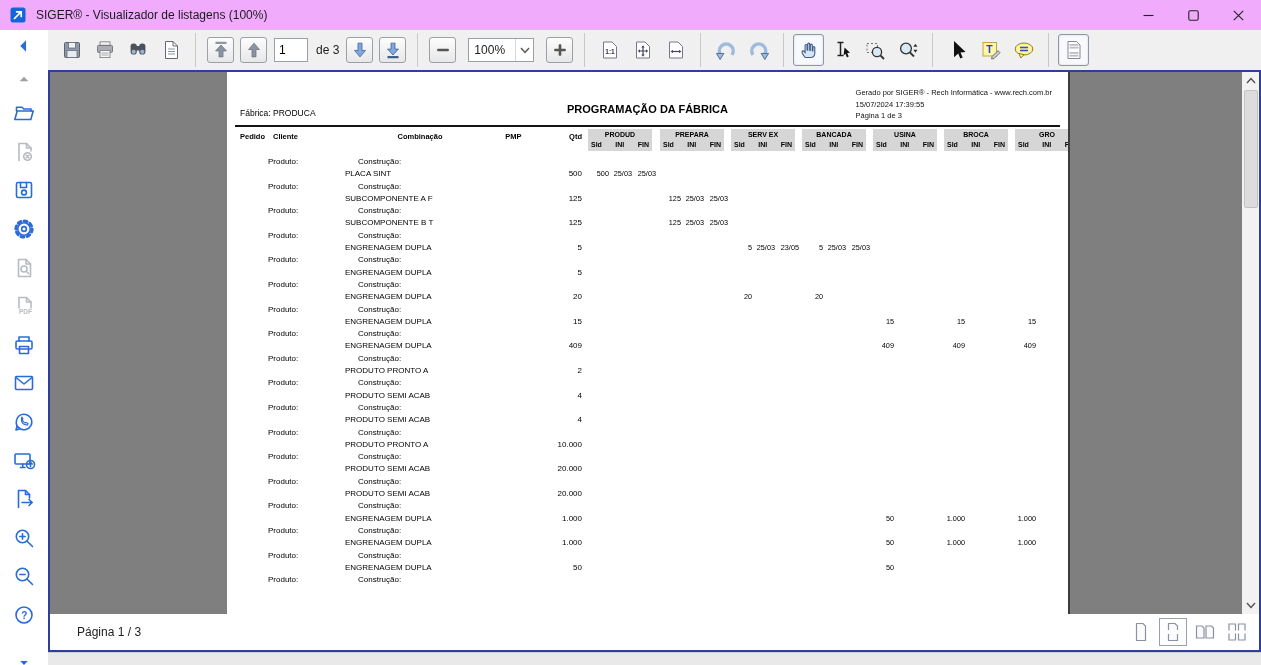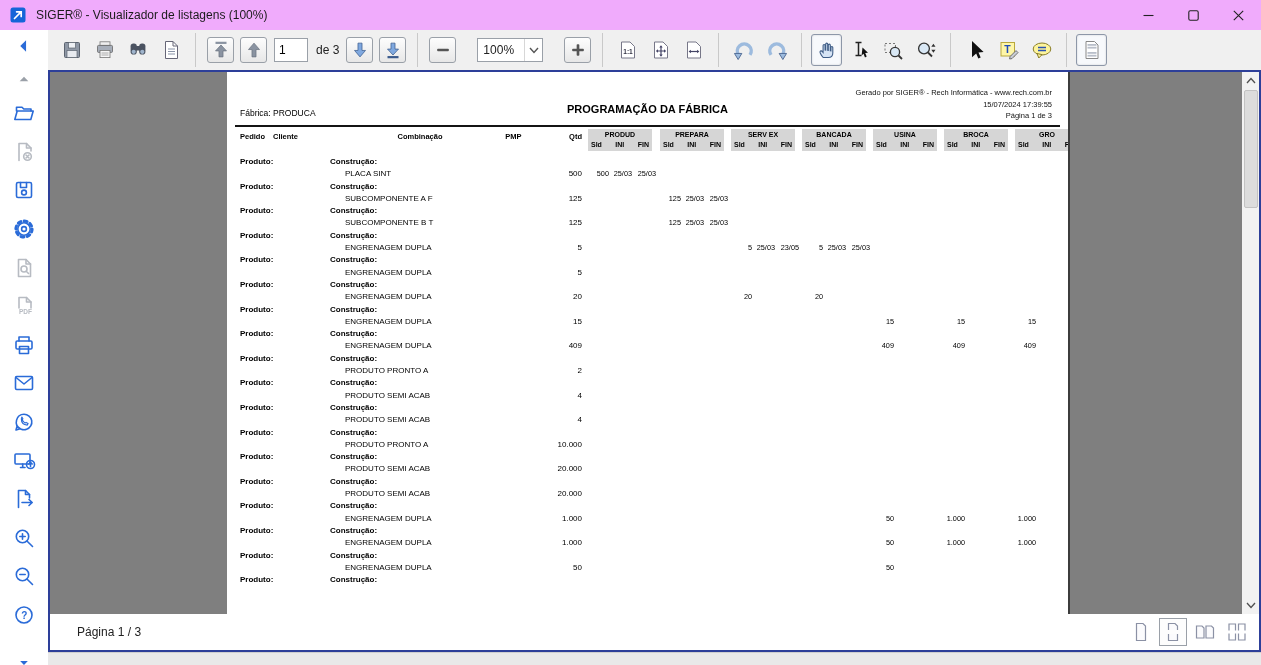--- a/index.html
+++ b/index.html
@@ -29,21 +29,21 @@
   .tab { margin-left:2px; height:30px; width:113px; background:#fdfdfd; border:1px solid #b6bac3; border-bottom:none; border-radius:7px 7px 0 0; display:flex; align-items:center; justify-content:center; font-size:12px; font-weight:bold; color:#222; cursor:pointer; }
 
   
   .toolbar { height:40px; background:#f0f0f0; display:flex; align-items:center; padding-left:8px; gap:2px; flex:0 0 auto; }
   .tbtn { width:31px; height:32px; border:1px solid transparent; background:transparent; border-radius:3px; display:flex; align-items:center; justify-content:center; cursor:pointer; padding:0; }
   .tbtn.active { border:1px solid #8d97a8; background:#f7f9fc; box-shadow:inset 0 0 2px rgba(0,0,0,.18); }
   .btn3d { width:27px; height:26px; border:1px solid #9aa0a8; border-radius:3px; background:linear-gradient(#fdfdfd,#e7e7e7); display:flex; align-items:center; justify-content:center; cursor:pointer; margin:0 2px; padding:0; }
   .sep { width:1px; height:34px; background:#c9c9c9; margin:0 7px; flex:0 0 auto; }
   .page-input { width:34px; height:24px; border:1px solid #9aa0a8; background:#fff; font-size:12px; padding:0 4px; font-family:"Liberation Sans",sans-serif; margin:0 3px; }
   .of-label { font-size:12px; color:#222; margin:0 3px; }
-  .zoom-combo { display:flex; align-items:center; height:24px; border:1px solid #9aa0a8; background:#fff; margin:0 17px; cursor:pointer; }
+  .zoom-combo { display:flex; align-items:center; height:24px; border:1px solid #9aa0a8; background:#fff; margin:0 8px; cursor:pointer; }
   .zoom-combo .zval { width:46px; padding-left:5px; font-size:12px; color:#222; text-align:left; }
   .zoom-combo .zarrow { width:18px; height:100%; display:flex; align-items:center; justify-content:center; border-left:1px solid #d7d7d7; }
 
   
   .docframe { flex:1 1 auto; border:2px solid var(--frame); display:flex; flex-direction:column; min-height:0; }
   .doc-row { flex:1 1 auto; display:flex; min-height:0; }
   .viewport { flex:1 1 auto; background:var(--vgray); position:relative; overflow:hidden; }
 
   .vscroll { width:17px; background:#f2f2f2; display:flex; flex-direction:column; align-items:center; flex:0 0 auto; position:relative; }
   .scroll-arrow { width:17px; height:17px; border:none; background:#f2f2f2; display:flex; align-items:center; justify-content:center; cursor:pointer; padding:0; }
@@ -53,36 +53,36 @@
   .statusbar { height:36px; background:#fff; display:flex; align-items:center; padding:0 8px 0 27px; flex:0 0 auto; }
   .status-label { font-size:12px; color:#222; flex:1 1 auto; }
   .viewmodes { display:flex; gap:4px; }
   .vmbtn { width:28px; height:28px; border:1px solid transparent; background:transparent; display:flex; align-items:center; justify-content:center; cursor:pointer; padding:0; }
   .vmbtn.active { border:1px solid #9aa0a8; background:#fdfdfd; }
 
   .bottom-strip { height:13px; background:#e9e9e9; border-top:1px solid #cfcfcf; flex:0 0 auto; }
 
   
   .page { position:absolute; left:177px; top:0; width:841px; height:595px; background:#fff; overflow:hidden; box-shadow:2px 0 0 #3c3c3c, 0 2px 0 #3c3c3c; color:#000; }
-  .gen-block { position:absolute; top:15px; right:16px; text-align:right; font-size:7.5px; line-height:11.5px; color:#111; }
+  .gen-block { position:absolute; top:15px; right:16px; text-align:left; font-size:7.5px; line-height:11.5px; color:#111; }
   .fabrica { position:absolute; top:36px; left:13px; font-size:8.5px; }
   .report-title { position:absolute; top:31px; left:0; right:0; text-align:center; font-size:11px; font-weight:bold; }
   .hrule { position:absolute; top:53px; left:8px; right:8px; height:2px; background:#141414; }
   .theader { position:absolute; top:57px; left:0; right:0; height:26px; font-size:7.5px; font-weight:bold; }
   .th-pedido { position:absolute; left:13px; top:3px; }
   .th-cliente { position:absolute; left:46px; top:3px; }
   .th-comb { position:absolute; left:118px; width:150px; top:3px; text-align:center; }
   .th-pmp { position:absolute; left:270px; width:33px; top:3px; text-align:center; }
   .th-qtd { position:absolute; left:290px; width:65px; top:3px; text-align:right; }
   .gbox { position:absolute; top:0; width:64px; height:22px; background:#d6d6d6; }
   .gname { text-align:center; font-size:7px; font-weight:bold; line-height:11px; }
   .gsubs { display:flex; justify-content:space-between; padding:0 3px; font-size:7px; font-weight:bold; line-height:9px; }
   .rows { position:absolute; top:84px; left:0; right:0; }
   .row { position:relative; height:12.3px; line-height:12.3px; font-size:8px; white-space:nowrap; }
-  .lbl { font-weight:bold; }
+  .lbl { font-weight:normal;margin-left:28px; }
   .produto { position:absolute; left:13px; }
   .construcao { position:absolute; left:103px; }
   .pname { position:absolute; left:118px; }
   .qtd { position:absolute; left:290px; width:65px; text-align:right; }
   .gcell { position:absolute; display:flex; }
   .gcell span { font-size:7.3px; text-align:right; display:inline-block; }
   .gcell .s0 { width:21px; } .gcell .s1 { width:23px; } .gcell .s2 { width:24px; }
 </style>
 </head>
 <body>

